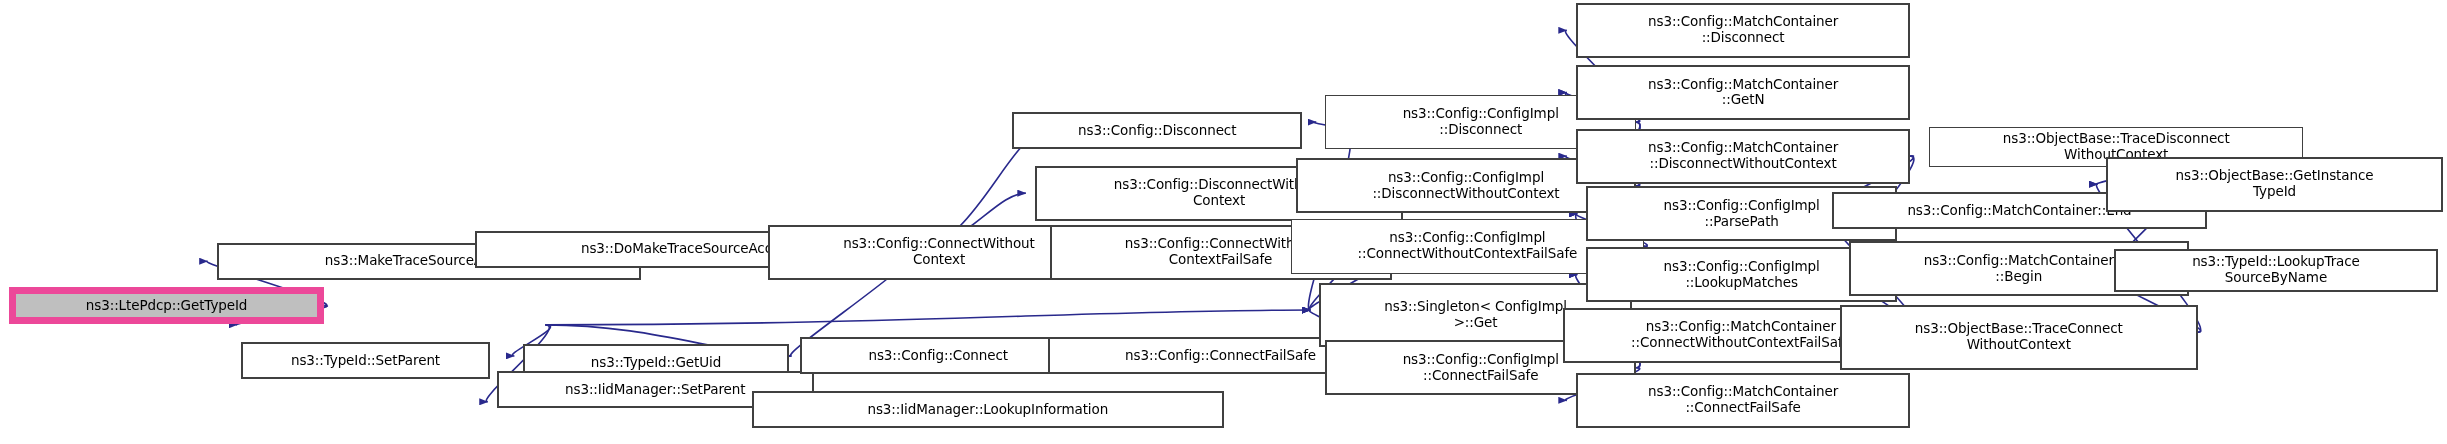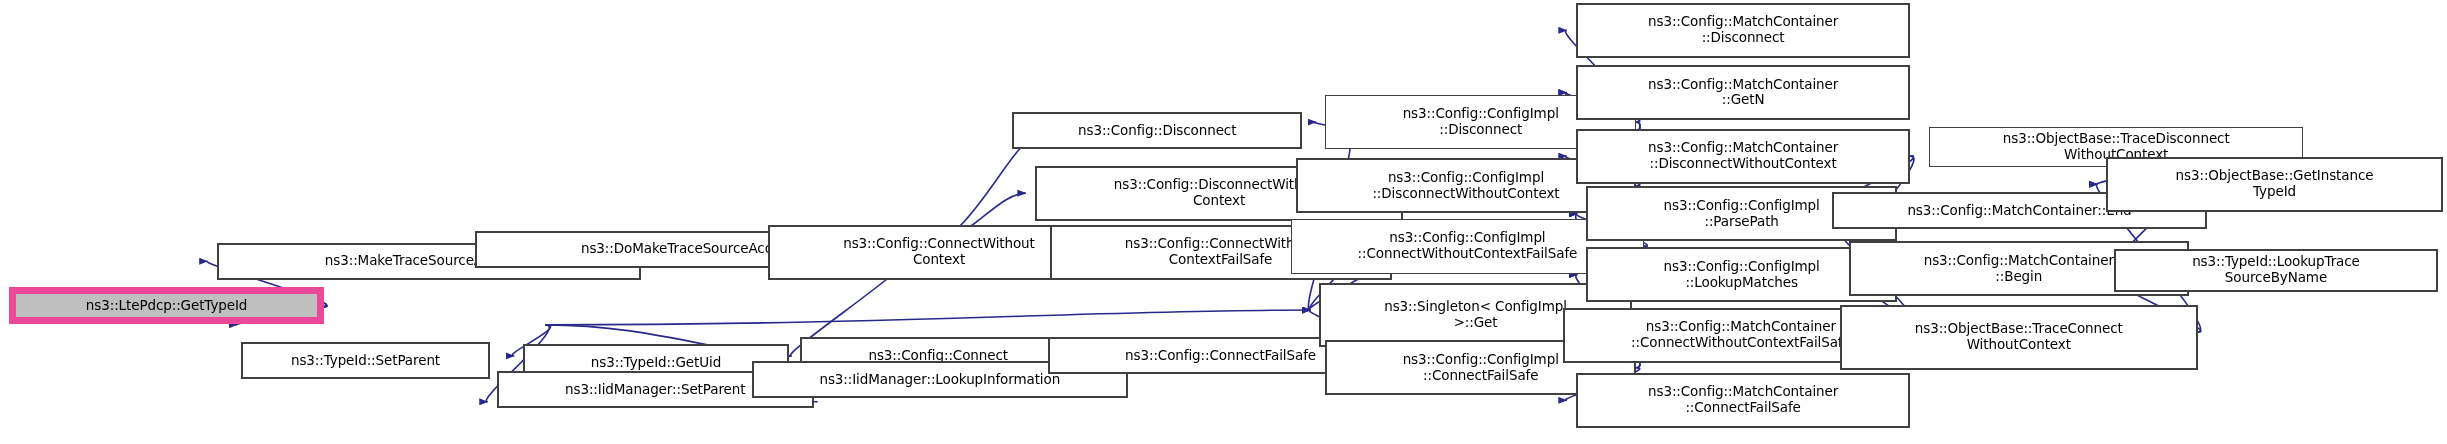--- a/index.html
+++ b/index.html
@@ -110,21 +110,21 @@
   <div id="nodes-group">
       <div class="node root" style="left: 8.84458px; top: 287.12px; width: 315.457px; height: 37px;">ns3::LtePdcp::GetTypeId</div>
       <div class="node thick" style="left: 216.692px; top: 242.72px; width: 424.54px; height: 37px;">ns3::MakeTraceSourceAccessor</div>
       <div class="node thick" style="left: 241px; top: 306.36px; width: 249px; height: 37px; margin-top: 36px;">ns3::TypeId::SetParent</div>
       <div class="node thick" style="left: 474.659px; top: 230.88px; width: 439.281px; height: 37px;">ns3::DoMakeTraceSourceAccessor</div>
       <div class="node thick" style="left: 523.304px; top: 337.44px; width: 265.337px; height: 37px; margin-top: 7px;">ns3::TypeId::GetUid</div>
       <div class="node thick" style="left: 496.77px; top: 371px; width: 316.931px; height: 37px;">ns3::IidManager::SetParent</div>
       <div class="node thick" style="left: 768.004px; top: 224.96px; width: 341.99px; height: 54.76px;">ns3::Config::ConnectWithout
 Context</div>
       <div class="node thick" style="left: 800.434px; top: 337.44px; width: 275.656px; height: 37px;">ns3::Config::Connect</div>
-      <div class="node thick" style="left: 751.789px; top: 361px; width: 376px; height: 37px;">ns3::IidManager::LookupInformation</div>
+      <div class="node thick" style="left: 751.789px; top: 391px; width: 472px; height: 37px;">ns3::IidManager::LookupInformation</div>
       <div class="node thick" style="left: 1012px; top: 112.48px; width: 290.397px; height: 37px;">ns3::Config::Disconnect</div>
       <div class="node thick" style="left: 1034.82px; top: 165.76px; width: 368.524px; height: 54.76px;">ns3::Config::DisconnectWithout
 Context</div>
       <div class="node thick" style="left: 1049.56px; top: 224.96px; width: 341.99px; height: 54.76px;">ns3::Config::ConnectWithout
 ContextFailSafe</div>
       <div class="node thick" style="left: 1048.08px; top: 337.44px; width: 344.939px; height: 37px; text-align: center;">ns3::Config::ConnectFailSafe</div>
       <div class="node" style="left: 1325.21px; top: 94.72px; width: 311.034px; height: 54.76px;">ns3::Config::ConfigImpl
 ::Disconnect</div>
       <div class="node thick" style="left: 1295.73px; top: 158.36px; width: 340.516px; height: 54.76px;">ns3::Config::ConfigImpl
 ::DisconnectWithoutContext</div>

